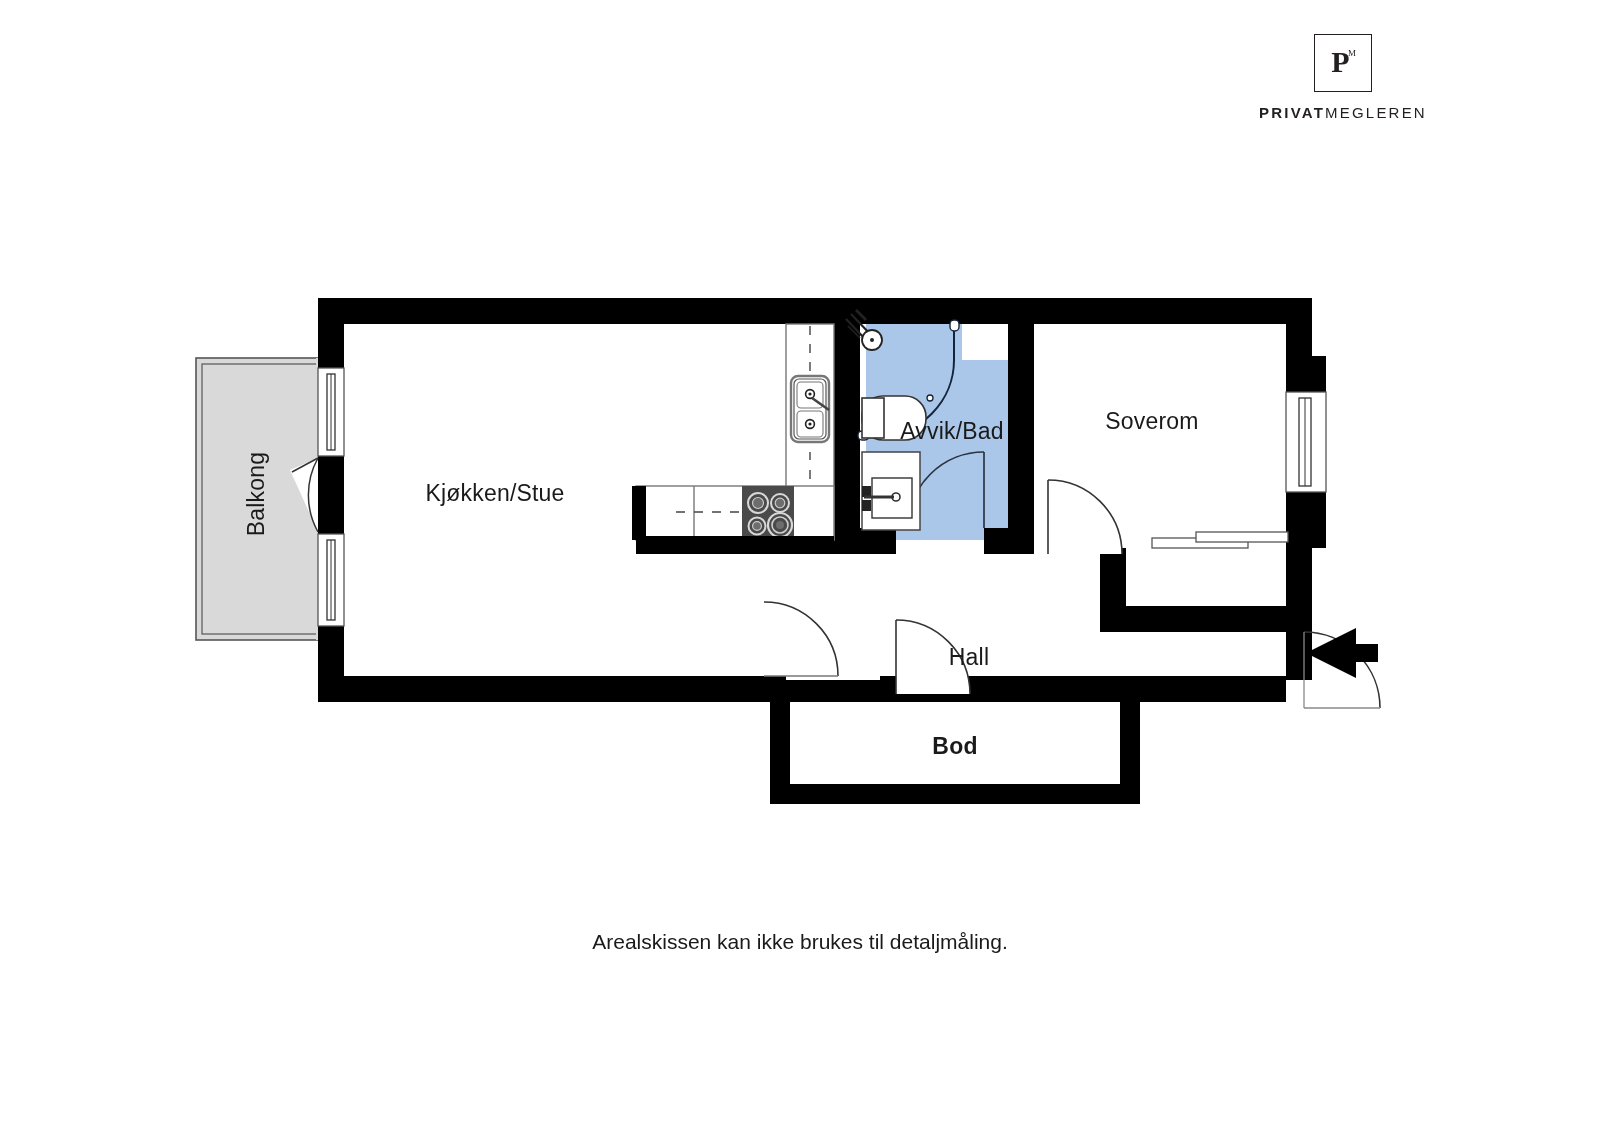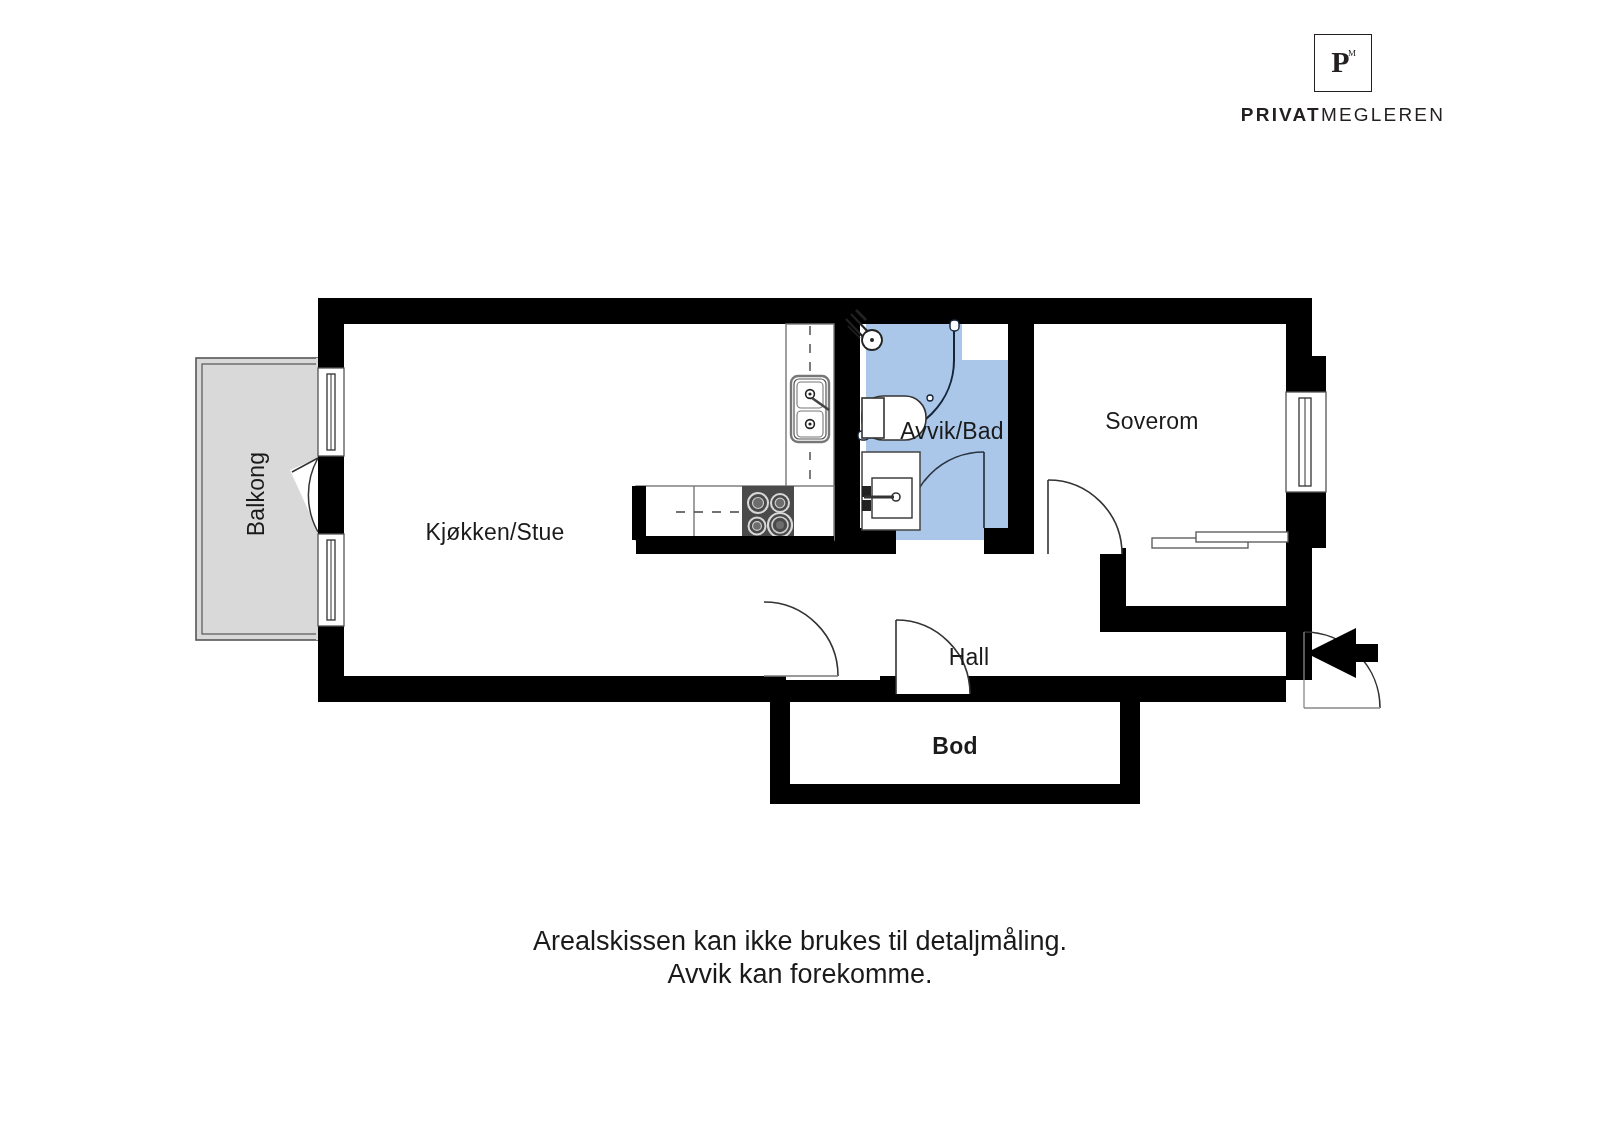--- a/index.html
+++ b/index.html
@@ -57,21 +57,21 @@
     left: 50%;
     top: 14px;
     margin-left: 5px;
     font-family: "Liberation Serif", serif;
     font-size: 9px;
     line-height: 1;
     color: #231f20;
   }
   #brand-word {
     margin-top: 12px;
-    font-size: 19px;
+    font-size: 15px;
     letter-spacing: 2.2px;
     color: #231f20;
     white-space: nowrap;
   }
   #brand-word .b { font-weight: bold; }
   #brand-word .l { font-weight: normal; }
 
   
   #plan {
     position: absolute;
@@ -97,21 +97,21 @@
 
   
   #caption {
     position: absolute;
     left: 0;
     right: 0;
     top: 925px;
     text-align: center;
   }
   #caption div {
-    font-size: 27px;
+    font-size: 21px;
     line-height: 33px;
     color: #1a1a1a;
   }
 </style>
 </head>
 <body>
 
 <div id="page">
 
   <div id="brand">
@@ -331,24 +331,23 @@
     </g>
 
     <g>
       <rect x="1152" y="538" width="96" height="10" fill="#ffffff" stroke="#555555" stroke-width="1.3"></rect>
       <rect x="1196" y="532" width="92" height="10" fill="#ffffff" stroke="#555555" stroke-width="1.3"></rect>
     </g>
 
   </svg>
 
   <div class="room-label vertical" style="left:256px; top:494px;">Balkong</div>
-  <div class="room-label" style="left:495px; top:493px;margin-top:39px;">Kjøkken/Stue</div>
+  <div class="room-label" style="left:495px; top:493px;">Kjøkken/Stue</div>
   <div class="room-label" style="left:952px; top:431px;">Avvik/Bad</div>
   <div class="room-label" style="left:1152px; top:421px;">Soverom</div>
   <div class="room-label" style="left:969px; top:614px;margin-top:43px;">Hall</div>
   <div class="room-label" style="left:955px; top:746px;font-weight:bold;">Bod</div>
 
   <div id="caption">
     <div>Arealskissen kan ikke brukes til detaljmåling.</div>
-    <div>Avvik kan forekomme.</div>
   </div>
 
 </div>
 
 </body></html>

